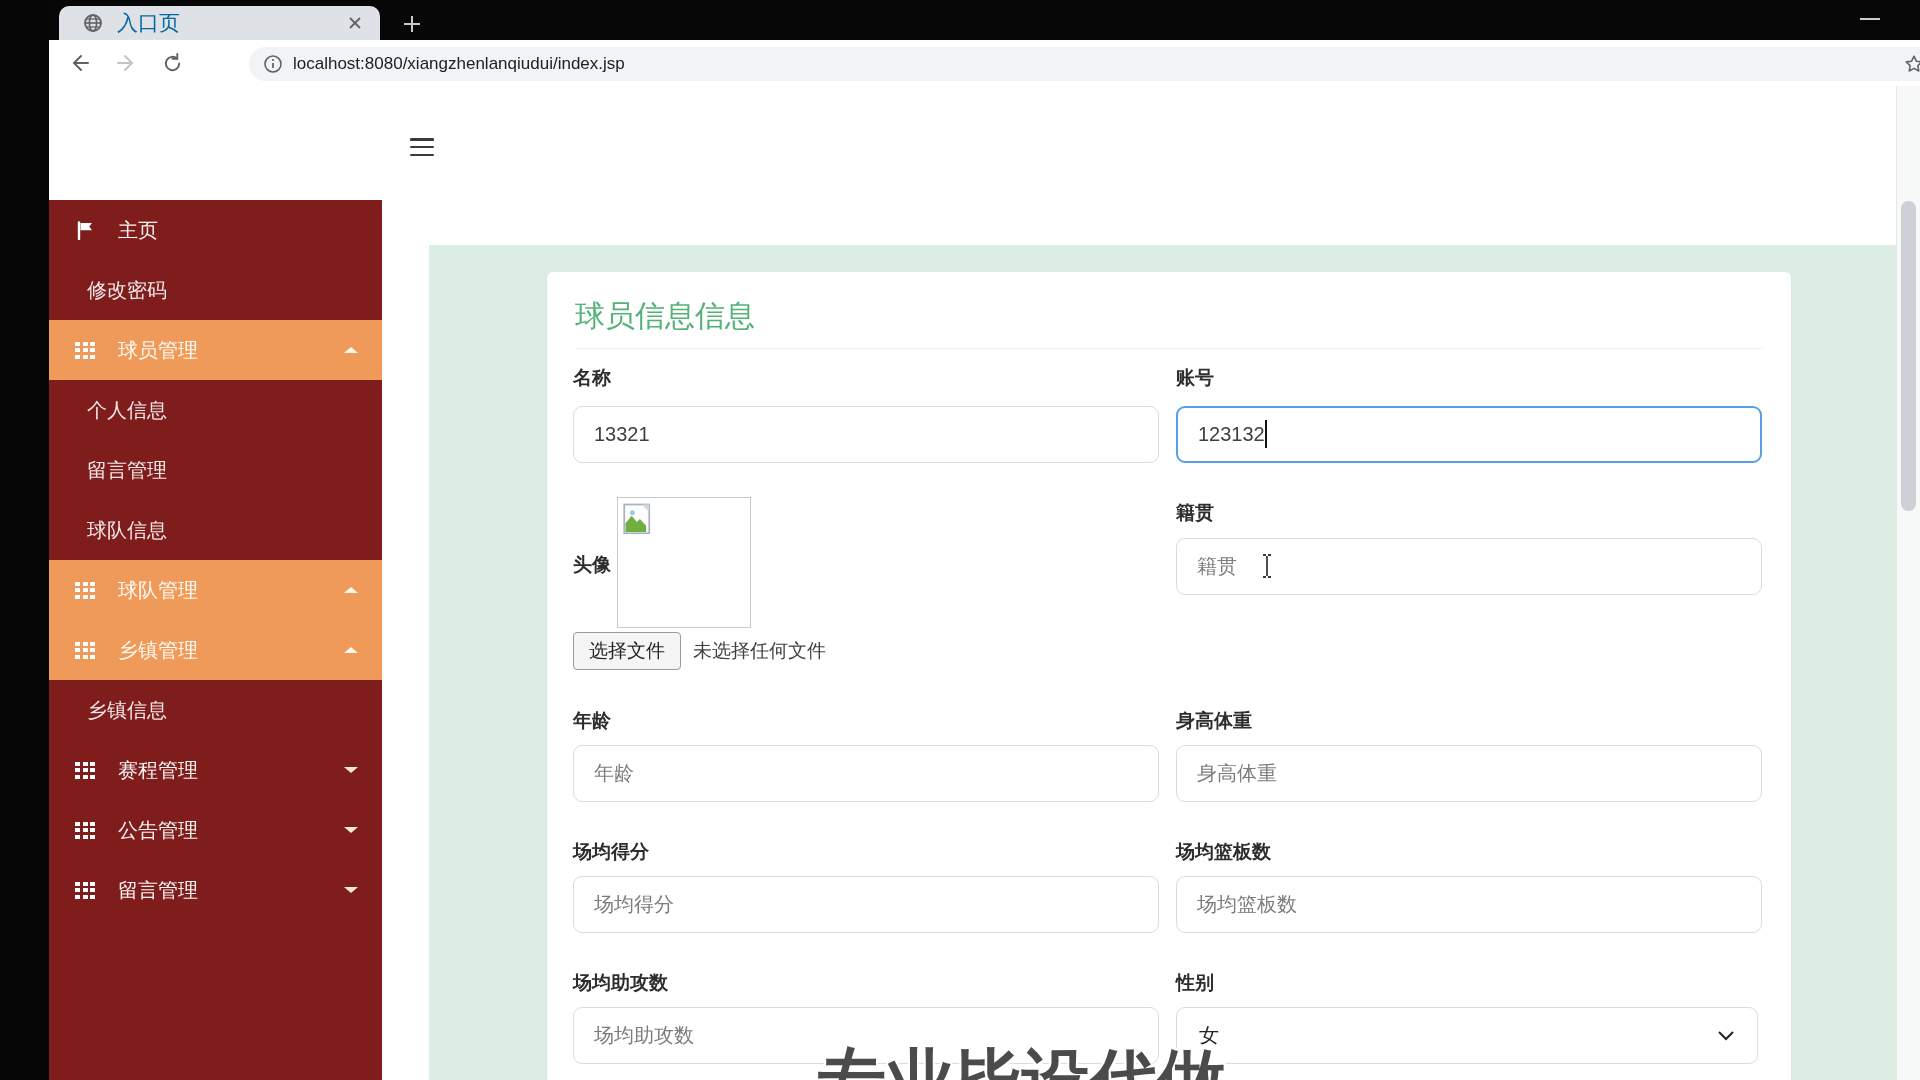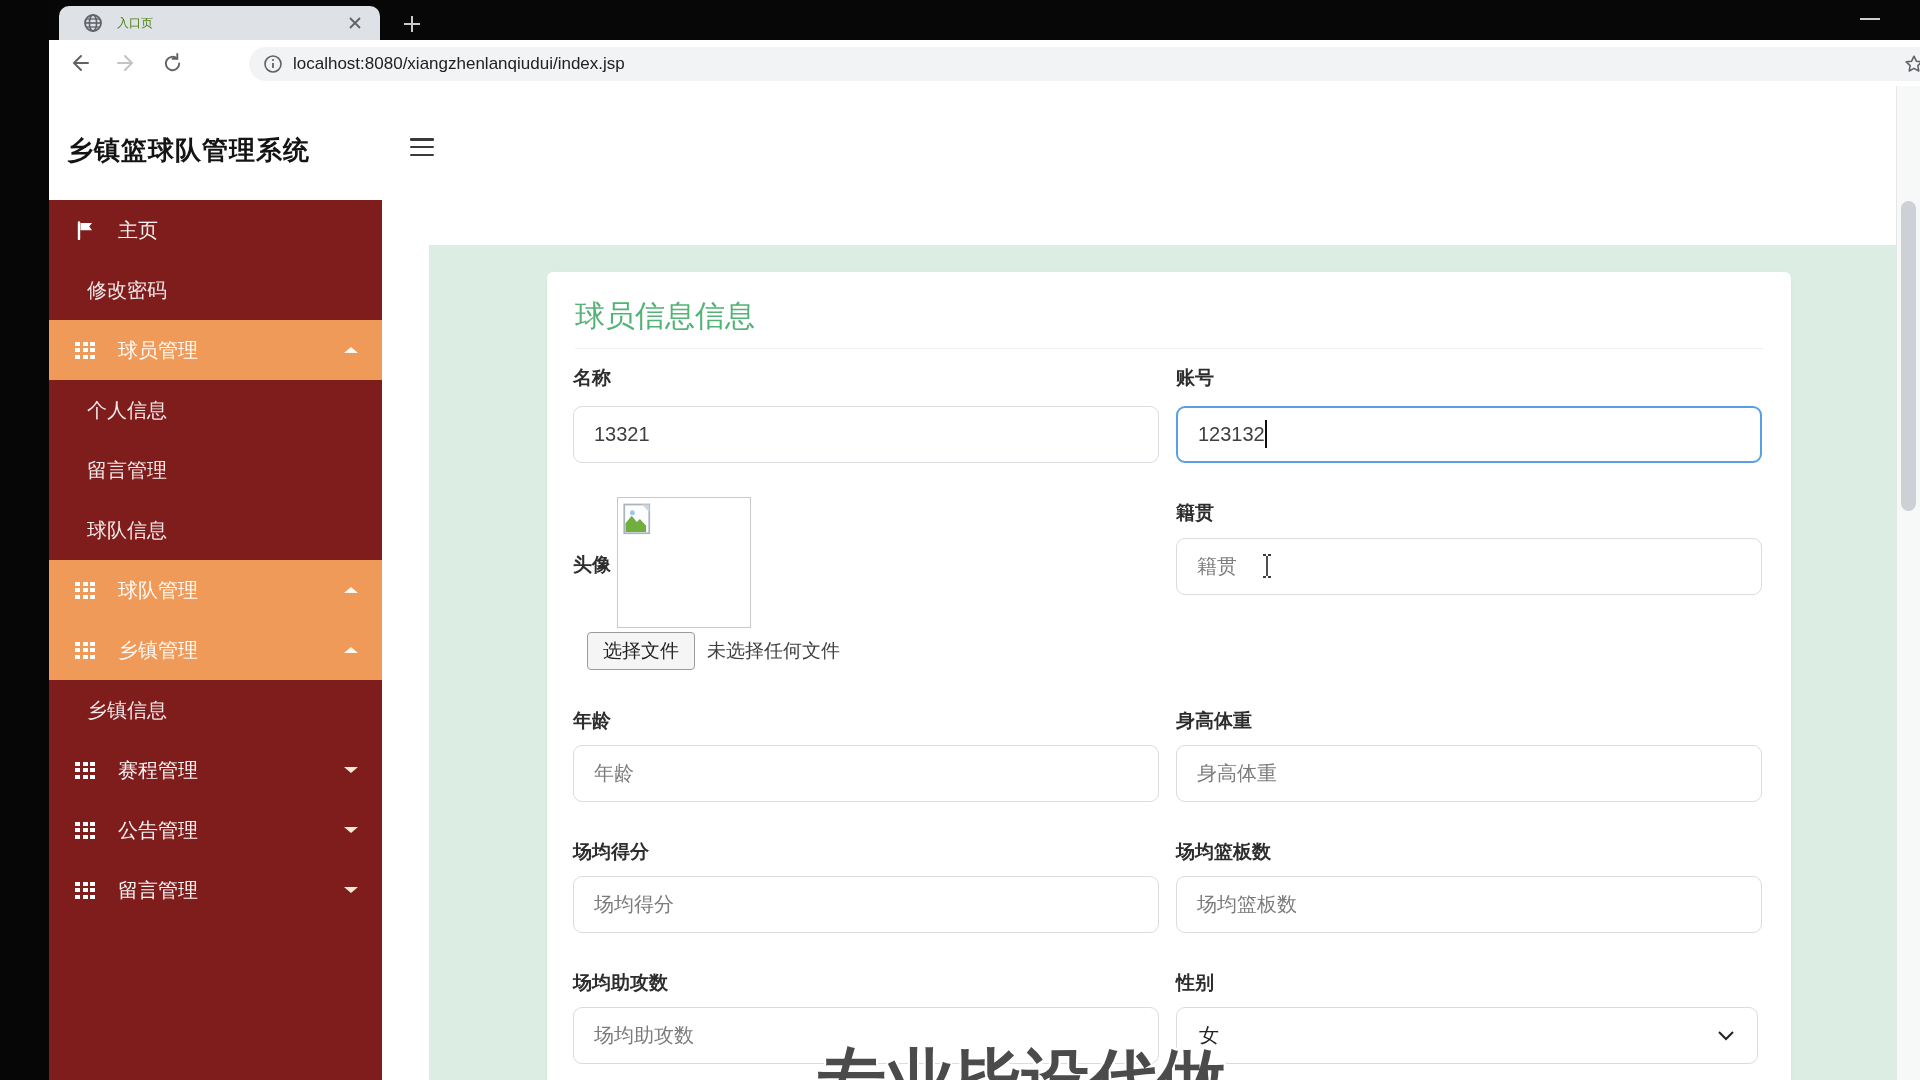--- a/index.html
+++ b/index.html
@@ -5,21 +5,21 @@
   * { margin:0; padding:0; box-sizing:border-box; }
   html,body { width:1920px; height:1080px; font-family:"Liberation Sans", sans-serif; }
   .screen { position:relative; width:1920px; height:1080px; background:#ffffff; overflow:hidden; }
 
   
   .tabstrip { position:absolute; left:0; top:0; width:1920px; height:40px; background:#070707; }
   .left-strip { position:absolute; left:0; top:0; width:49px; height:1080px; background:#060606; z-index:50; }
   .tab { position:absolute; left:59px; top:6px; width:321px; height:34px; background:#dee1e6;
          border-radius:10px 10px 0 0; display:flex; align-items:center; padding:0 12px; }
   .tab-globe { width:20px; height:20px; margin-left:12px; flex:0 0 auto; }
-  .tab-title { margin-left:14px; font-size:12px; color:#4d7c0f; flex:1 1 auto; white-space:nowrap; overflow:hidden; }
+  .tab-title { margin-left:14px; font-size:21px; color:#0369a1; flex:1 1 auto; white-space:nowrap; overflow:hidden; }
   .tab-close { width:18px; height:18px; margin-right:4px; flex:0 0 auto; }
   .newtab { position:absolute; left:398px; top:10px; width:28px; height:28px; display:flex; align-items:center; justify-content:center; }
   .min-btn { position:absolute; left:1860px; top:18px; width:20px; height:2px; background:#cfcfcf; }
 
   .toolbar { position:absolute; left:49px; top:40px; width:1871px; height:54px; background:#ffffff; border-bottom:5px solid #3b82f6; }
   .nav-ic { position:absolute; top:8px; width:30px; height:30px; display:flex; align-items:center; justify-content:center; }
   .omnibox { position:absolute; left:200px; top:7px; width:1690px; height:34px; background:#f1f3f4; border-radius:17px;
              display:flex; align-items:center; padding:0 14px; }
   .omni-url { font-size:17px; color:#202124; margin-left:10px; flex:1 1 auto; white-space:nowrap; overflow:hidden; }
 
@@ -129,21 +129,20 @@
         <circle cx="10" cy="6" r="1.1" fill="#5f6368"></circle>
       </svg>
       <span class="omni-url">localhost:8080/xiangzhenlanqiudui/index.jsp</span>
       <svg width="22" height="22" viewBox="0 0 24 24">
         <path d="M12 3.5 l2.6 5.4 5.9 .8 -4.3 4.1 1 5.8 -5.2-2.8 -5.2 2.8 1-5.8 -4.3-4.1 5.9-.8z" fill="none" stroke="#5f6368" stroke-width="1.7" stroke-linejoin="round"></path>
       </svg>
     </div>
   </div>
 
   <div class="page-header">
-    <div class="app-title">乡镇篮球队管理系统</div>
     <div class="hamburger">
         <span></span>
         <span></span>
         <span></span>
       </div>
   </div>
 
   <div class="sidebar">
     <div class="srow">
       <svg class="s-icon" viewBox="0 0 20 20">
@@ -281,21 +280,21 @@
 
     <div class="f-label" style="left:26px; top:280px;">头像</div>
     <div class="img-box" style="left:70px; top:225px;">
       <svg class="broken-img" viewBox="0 0 24 26">
         <rect x="1" y="1" width="20" height="23" fill="#fdfdfd" stroke="#aab4bd" stroke-width="1.4"></rect>
         <path d="M15 1 h6 v6 z" fill="#cfd8de"></path>
         <path d="M2 16 l5-6 4 5 2.5-2.5 5 5.5 v5 H2 z" fill="#6fae3f"></path>
         <circle cx="7.5" cy="7.5" r="2" fill="#9ec7e8"></circle>
       </svg>
     </div>
-    <div class="filebar" style="left:40px; top:360px;">
+    <div class="filebar" style="left:26px; top:360px;">
       <span class="file-btn">选择文件</span>
       <span class="file-status">未选择任何文件</span>
     </div>
 
     <div class="f-label" style="left:629px; top:228px;">籍贯</div>
     <div style="position:absolute; left:629px; top:266px; width:582px; height:57px;">
       <input class="f-input" style="left: 0px; top: 0px;" placeholder="籍贯">
       <svg class="ibeam" style="left:84px; top:15px;" viewBox="0 0 14 26">
         <line x1="7" y1="3" x2="7" y2="23" stroke="#3c3c3c" stroke-width="1.8"></line>
         <path d="M3 2 h3 M8 2 h3 M3 24 h3 M8 24 h3" stroke="#3c3c3c" stroke-width="1.8"></path>

